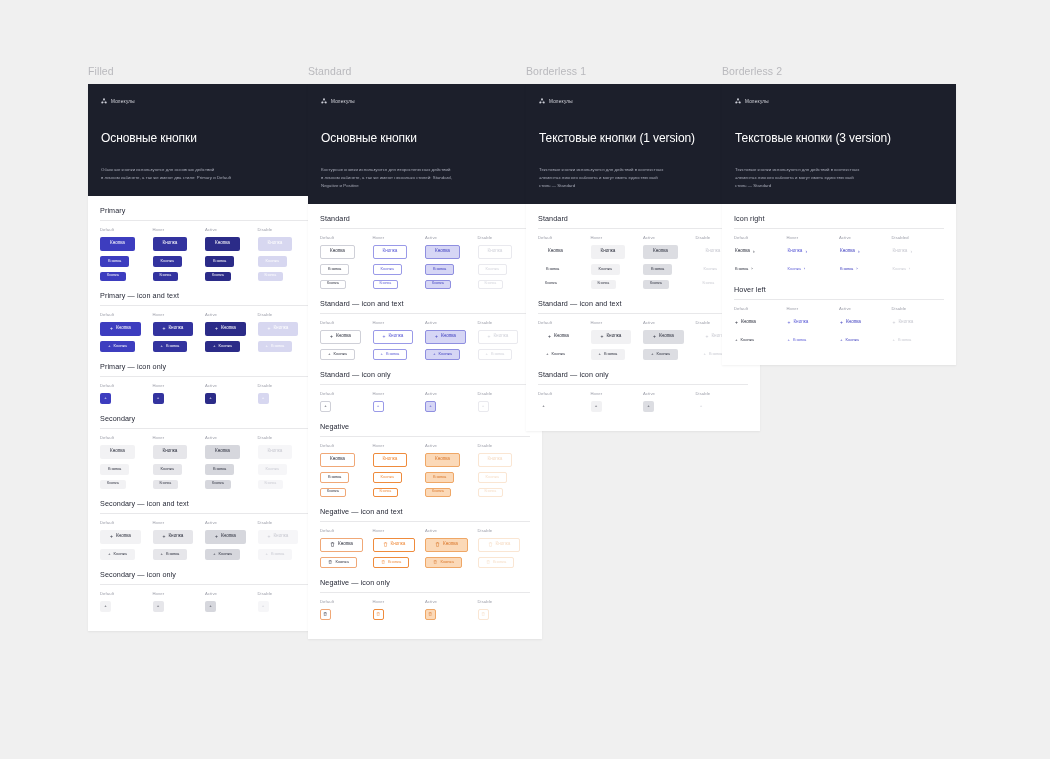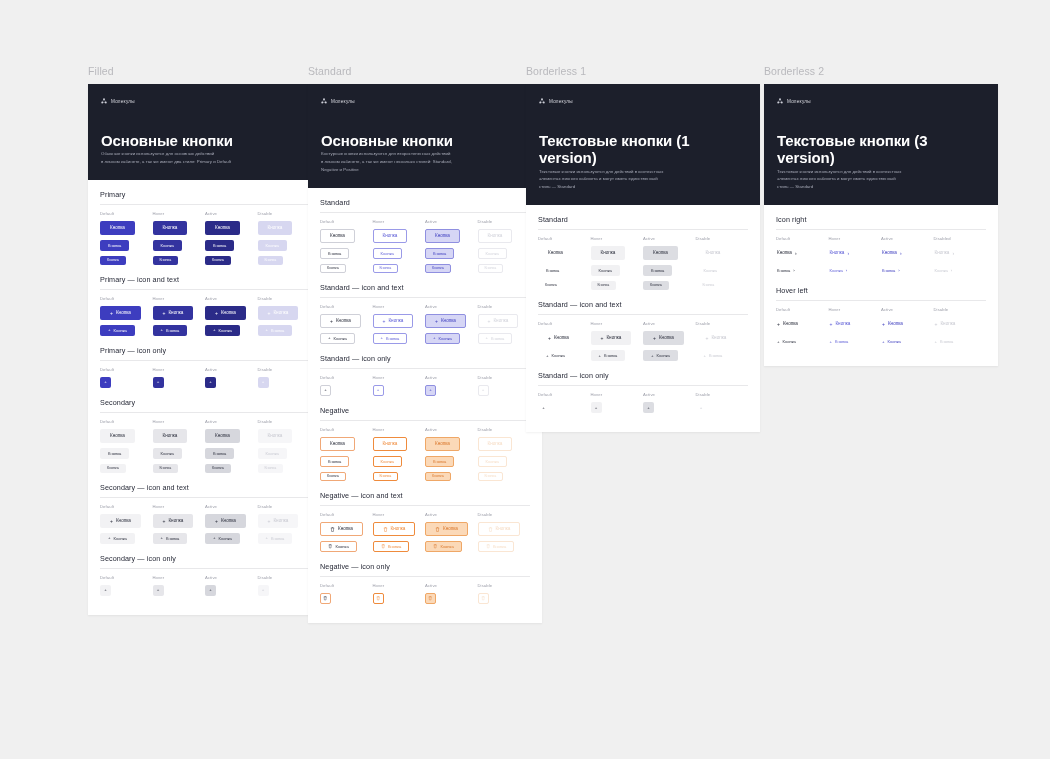--- a/index.html
+++ b/index.html
@@ -8,40 +8,40 @@
     background: #f0f0f0;
     font-family: "Liberation Sans", sans-serif;
     overflow: hidden;
   }
   .canvas { position: relative; width: 1050px; height: 759px; }
 
   .column { position: absolute; top: 65px; width: 234px; }
   .col-0 { left: 88px; }
   .col-1 { left: 308px; }
   .col-2 { left: 526px; }
-  .col-3 { left: 764px; }
+  .col-3 { left: 722px; }
 
   .col-label {
     font-size: 10.5px; color: #b9b9bd; letter-spacing: .1px;
     margin-bottom: 6px; height: 13px;
   }
 
   .card { background: #ffffff; box-shadow: 0 1px 2px rgba(0,0,0,.06); }
 
   .hero { background: #1c1f2b; padding: 12px 13px 14px 13px; }
   .hero-logo { display: flex; align-items: center; gap: 4px; height: 10px; }
   .hero-logo svg { display: block; }
   .hero-logo-text {
     font-size: 4.6px; color: #d9dae0; letter-spacing: .25px;
     text-transform: none; white-space: nowrap;
   }
   .hero-spacer { height: 26px; }
   .hero-title {
-    color: #ffffff; font-size: 15px; font-weight: bold;
-    letter-spacing: -.1px; line-height: 1.15; margin-bottom: 1px;
+    color: #ffffff; font-size: 12px; font-weight: normal;
+    letter-spacing: -.1px; line-height: 1.15; margin-bottom: 20px;
   }
   .hero-desc {
     color: #a8abb8; font-size: 4.3px; line-height: 1.85;
     letter-spacing: .05px; white-space: pre-line;
   }
 
   .body { padding: 10px 12px 14px 12px; }
 
   .section-title {
     font-size: 7.2px; color: #1f2230; font-weight: normal;

